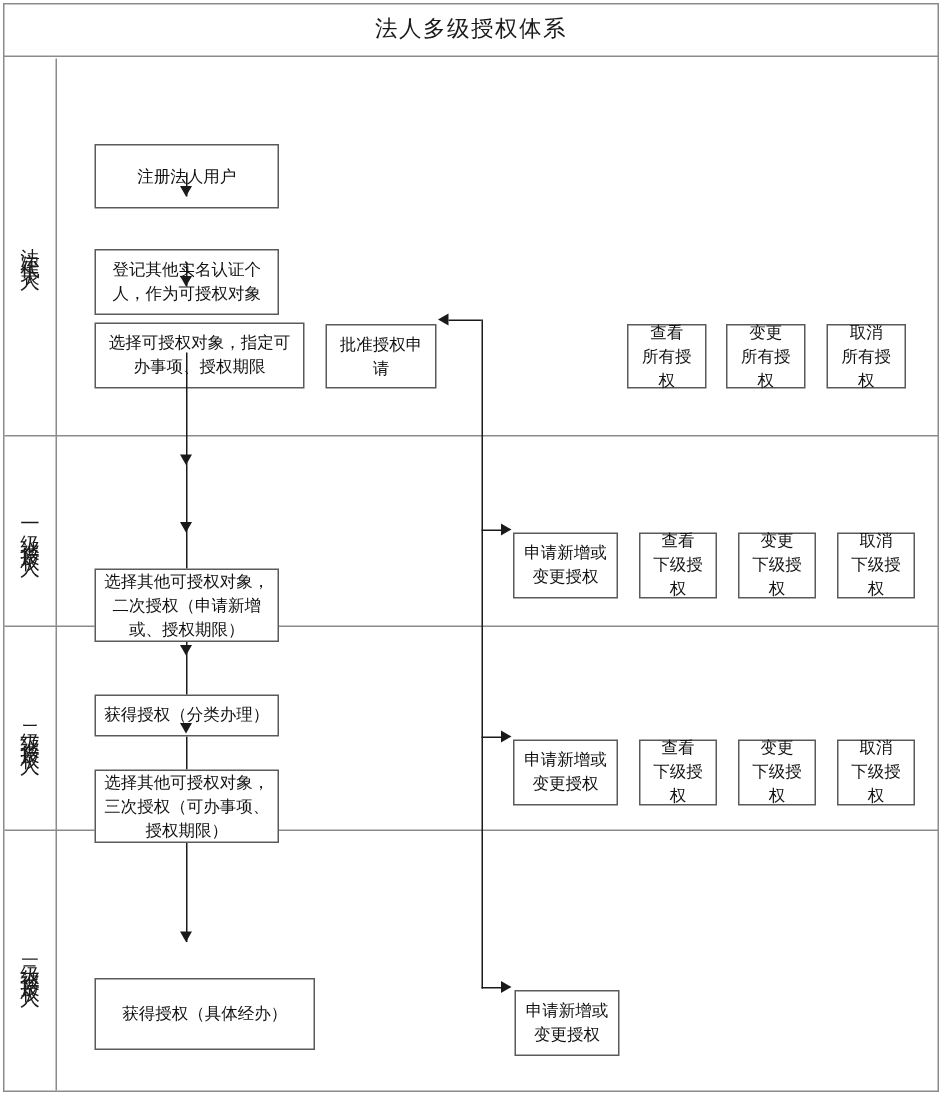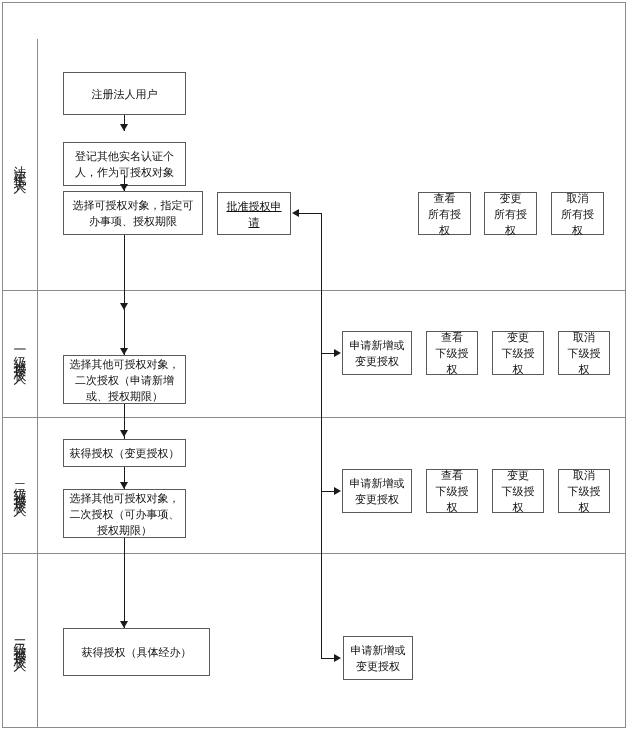--- a/index.html
+++ b/index.html
@@ -79,20 +79,21 @@
     border:1px solid #5a5a5a;
     background:#ffffff;
     display:flex;
     align-items:center;
     justify-content:center;
     text-align:center;
     font-size:11px;
     line-height:16px;
     color:#111111;
     padding:12px 4px;
+    margin-top:24px;
   }
 
   
   .conn{
     position:absolute;
     background:#1a1a1a;
   }
   .conn.v{width:1px;}
   .conn.h{height:1px;}
   .arrow-down{
@@ -117,20 +118,23 @@
     border-left:7px solid #1a1a1a;
   }
 </style>
 </head>
 <body>
 
 <div id="page">
 
   <div class="frame"></div>
 
+  <div class="title-bar">
+    <div class="title-text">法人多级授权体系</div>
+  </div>
 
   <div class="vline" style="left:37px; top:39px; height:688px;"></div>
 
   <div class="hline" style="left:3px; top:290px; width:623px;"></div>
   <div class="hline" style="left:3px; top:417px; width:623px;"></div>
   <div class="hline" style="left:3px; top:553px; width:623px;"></div>
 
   <div class="rowlabel" style="top:39px; height:251px;">
     <span>法定代表人</span>
   </div>
@@ -143,21 +147,21 @@
   <div class="conn v" style="left:124px; top:175px; height:16px;"></div>
   <div class="arrow-down" style="left:120px; top:184px;"></div>
 
   <div class="box" style="left:63px; top:191px; width:140px; height:44px;">选择可授权对象，指定可办事项、授权期限</div>
 
   <div class="conn v" style="left:124px; top:235px; height:393px;"></div>
   <div class="arrow-down" style="left:120px; top:303px;"></div>
   <div class="arrow-down" style="left:120px; top:430px;"></div>
   <div class="arrow-down" style="left:120px; top:621px;"></div>
 
-  <div class="box" style="left:217px; top:192px; width:74px; height:43px;text-decoration:underline;">批准授权申请</div>
+  <div class="box" style="left:217px; top:192px; width:74px; height:43px;">批准授权申请</div>
   <div class="conn h" style="left:299px; top:213px; width:22px;"></div>
   <div class="arrow-left" style="left:292px; top:209px;"></div>
   <div class="conn v" style="left:321px; top:213px; height:446px;"></div>
 
   <div class="box" style="left:418px; top:192px; width:53px; height:43px; white-space:pre-line;">查看
 所有授权</div>
   <div class="box" style="left:484px; top:192px; width:53px; height:43px; white-space:pre-line;">变更
 所有授权</div>
   <div class="box" style="left:551px; top:192px; width:53px; height:43px; white-space:pre-line;">取消
 所有授权</div>
@@ -179,24 +183,24 @@
 下级授权</div>
   <div class="box" style="left:492px; top:331px; width:52px; height:44px; white-space:pre-line;">变更
 下级授权</div>
   <div class="box" style="left:558px; top:331px; width:52px; height:44px; white-space:pre-line;">取消
 下级授权</div>
 
   <div class="rowlabel" style="top:418px; height:135px;">
     <span>二级被授权人</span>
   </div>
 
-  <div class="box" style="left:63px; top:439px; width:123px; height:28px;">获得授权（变更授权）</div>
+  <div class="box" style="left:63px; top:439px; width:123px; height:28px;">获得授权（分类办理）</div>
   <div class="arrow-down" style="left:120px; top:482px;"></div>
 
-  <div class="box" style="left:63px; top:489px; width:123px; height:49px;">选择其他可授权对象，二次授权（可办事项、授权期限）</div>
+  <div class="box" style="left:63px; top:489px; width:123px; height:49px;">选择其他可授权对象，三次授权（可办事项、授权期限）</div>
 
   <div class="conn h" style="left:321px; top:491px; width:14px;"></div>
   <div class="arrow-right" style="left:334px; top:487px;"></div>
   <div class="box" style="left:342px; top:469px; width:70px; height:44px; white-space:pre-line;">申请新增或
 变更授权</div>
 
   <div class="box" style="left:426px; top:469px; width:52px; height:44px; white-space:pre-line;">查看
 下级授权</div>
   <div class="box" style="left:492px; top:469px; width:52px; height:44px; white-space:pre-line;">变更
 下级授权</div>

